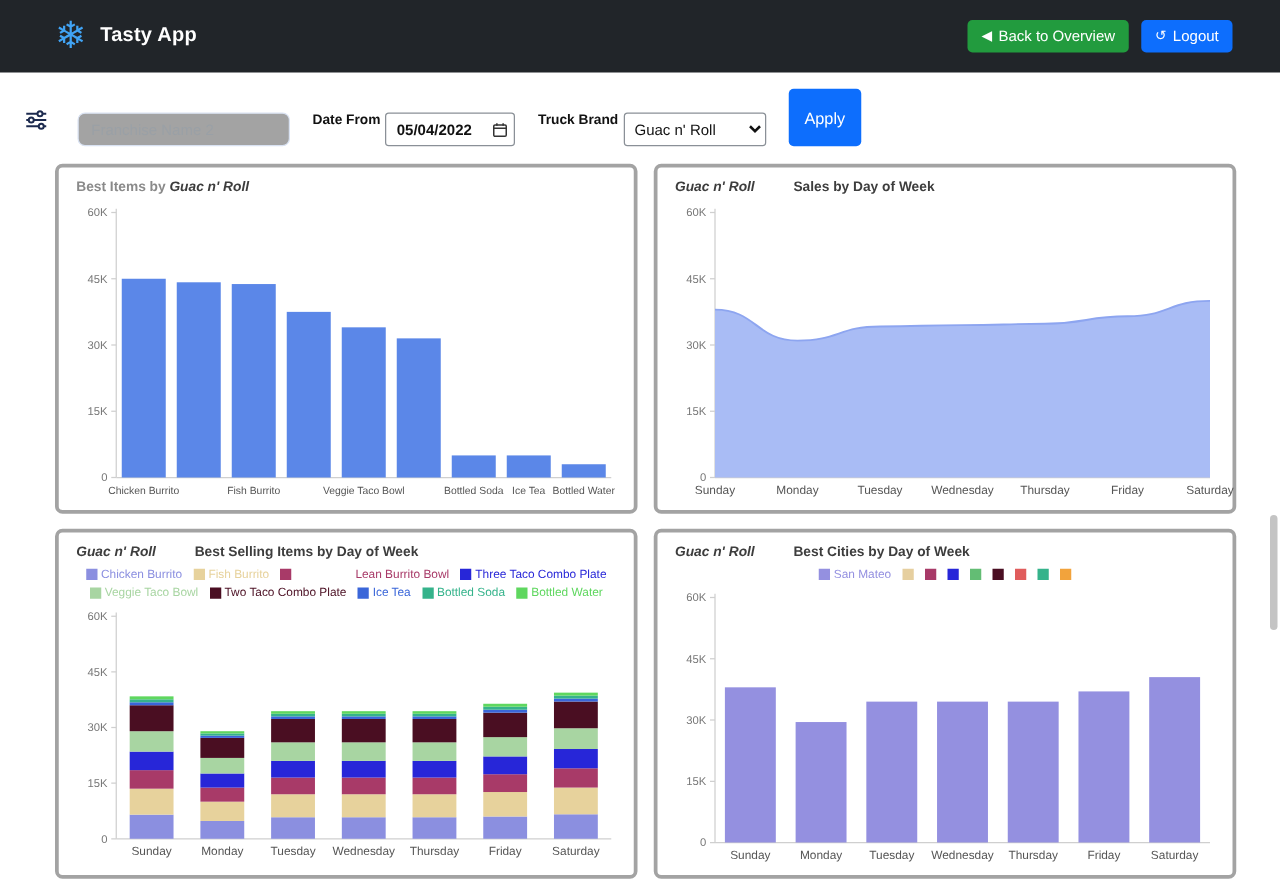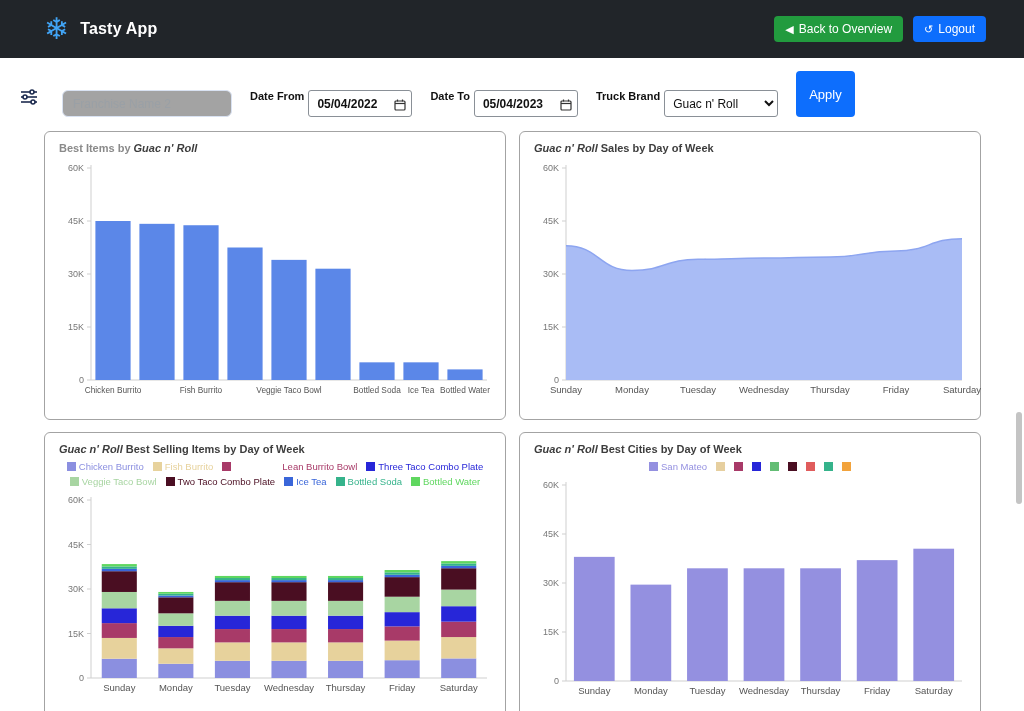--- a/index.html
+++ b/index.html
@@ -50,27 +50,27 @@
   .apply-btn {
     height: 46px; padding: 0 13px; font-size: 13px; border-radius: 4px;
   }
 
   
   .grid {
     display: grid; grid-template-columns: 1fr 1fr; gap: 12px 13px;
     margin: 14px 44px 0 44px;
   }
   .card {
-    border: 1px solid #a3a3a3; border-radius: 6px; background: #fff;
-    padding: 8px 10px 19px 10px;
+    border: 3px solid #a3a3a3; border-radius: 6px; background: #fff;
+    padding: 8px 10px 6px 10px;
   }
   .card-title { display: flex; gap: 3px; font-size: 11px; margin: 2px 0 6px 4px; }
   .t-prefix { color: #8a8a8a; }
   .t-brand  { font-style: italic; font-weight: bold; color: #3d3d3d; }
-  .t-suffix { font-weight: bold; color: #3d3d3d; }
+  .t-suffix { font-weight: bold; color: #3d3d3d; margin-left: 28px; }
   svg.chart { display: block; overflow: visible; }
 
   .legend {
     display: flex; flex-wrap: wrap; justify-content: center;
     gap: 4px 9px; margin: 1px 0 5px; font-size: 9.5px;
   }
   .lg-item { display: flex; align-items: center; gap: 3px; cursor: pointer; }
   .sw { width: 9px; height: 9px; display: inline-block; }
 
   .scroll-thumb {
@@ -122,34 +122,20 @@
         <svg width="12" height="12" viewBox="0 0 12 12">
           <rect x="1" y="2" width="10" height="9" rx="1" fill="none" stroke="#333" stroke-width="1.2"></rect>
           <line x1="1" y1="4.5" x2="11" y2="4.5" stroke="#333" stroke-width="1.2"></line>
           <line x1="3.5" y1="0.5" x2="3.5" y2="2.5" stroke="#333" stroke-width="1.2"></line>
           <line x1="8.5" y1="0.5" x2="8.5" y2="2.5" stroke="#333" stroke-width="1.2"></line>
         </svg>
       </span>
     </span>
   </div>
 
-  <div class="field">
-    <label>Date To</label>
-    <span class="date-wrap">
-      <input class="date-input" type="text" value="05/04/2023" style="">
-      <span class="cal-ic">
-        <svg width="12" height="12" viewBox="0 0 12 12">
-          <rect x="1" y="2" width="10" height="9" rx="1" fill="none" stroke="#333" stroke-width="1.2"></rect>
-          <line x1="1" y1="4.5" x2="11" y2="4.5" stroke="#333" stroke-width="1.2"></line>
-          <line x1="3.5" y1="0.5" x2="3.5" y2="2.5" stroke="#333" stroke-width="1.2"></line>
-          <line x1="8.5" y1="0.5" x2="8.5" y2="2.5" stroke="#333" stroke-width="1.2"></line>
-        </svg>
-      </span>
-    </span>
-  </div>
 
   <div class="field">
     <label>Truck Brand</label>
     <select class="brand-select">
       <option>Guac n' Roll</option>
     </select>
   </div>
 
   <button class="btn btn-blue apply-btn">Apply</button>
 </div>

